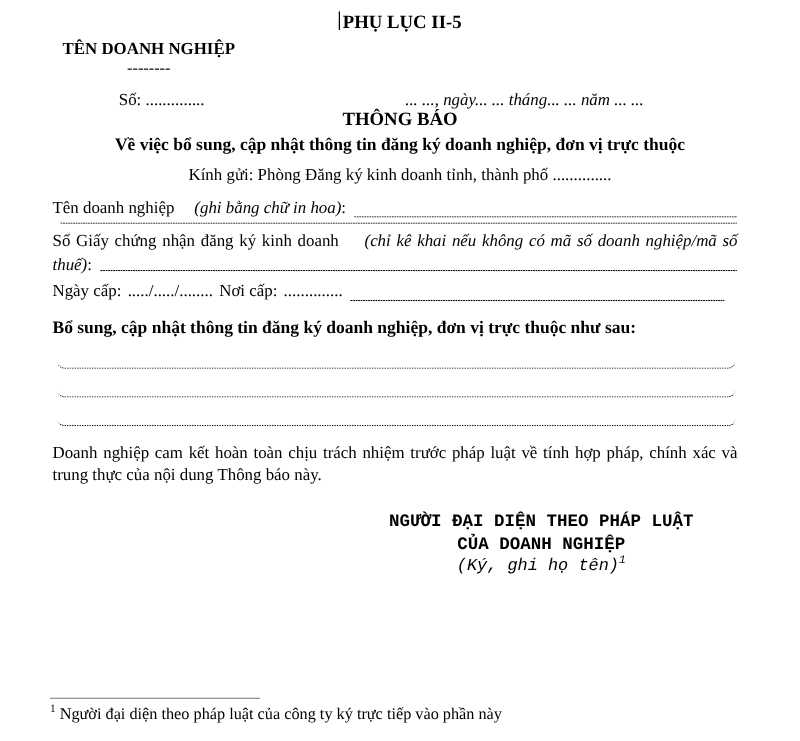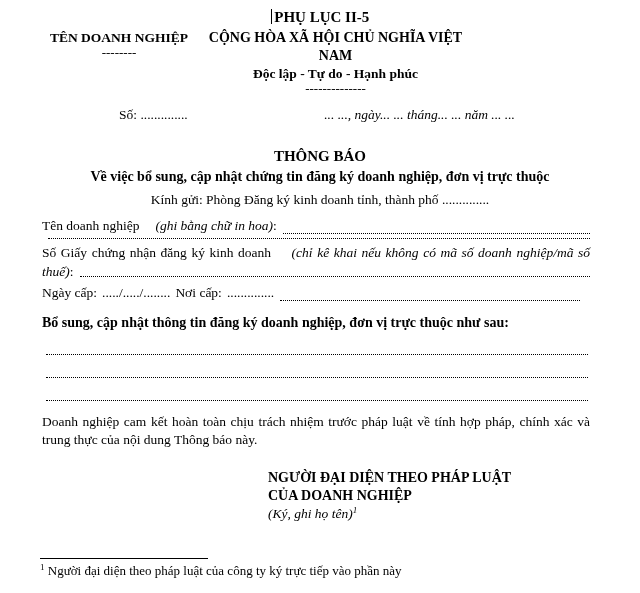--- a/index.html
+++ b/index.html
@@ -1,15 +1,15 @@
 <!DOCTYPE html>
 <html><head>
 <meta charset="utf-8">
 <style>
-  * { margin:0; padding:0; box-sizing:border-box; }
+  * { margin:0; padding:0; box-sizing:border-box;border-radius:26px; }
   html,body { background:#fff; }
   body {
     width:640px; height:593px;
     font-family:"Liberation Serif","DejaVu Serif",serif;
     font-size:13.5px; color:#000;
   }
   .page { position:relative; width:640px; height:593px; background:#fff; overflow:hidden; }
 
   
   .appendix-title { padding-top:9px; text-align:center; font-weight:bold; font-size:15px; }
@@ -20,45 +20,45 @@
   .hdr { display:flex; margin-top:3px; }
   .hdr-left { margin-left:40px; width:158px; text-align:center; }
   .hdr-company { font-weight:bold; font-size:13.5px; line-height:18px; }
   .hdr-divider { line-height:12px; font-size:13px; }
   .hdr-right { width:275px; text-align:center; }
   .nat-title { font-weight:bold; font-size:14px; line-height:18px; }
   .nat-motto { font-weight:bold; font-size:13.5px; line-height:18px; }
   .nat-divider { line-height:12px; font-size:13px; }
 
   
-  .numdate { display:flex; justify-content:space-between; padding:12px 125px 0 95px;margin-left:24px; }
+  .numdate { display:flex; justify-content:space-between; padding:12px 125px 0 95px; }
   .date-line { font-style:italic; }
 
   
-  .notice-title { margin-top:25px; text-align:center; font-weight:bold; font-size:15px; }
+  .notice-title { text-align:center; font-weight:bold; font-size:15px; }
   .notice-subtitle { margin-top:4px; text-align:center; font-weight:bold; font-size:14px; }
   .recipient { margin-top:7px; text-align:center; }
 
   
   .form { margin:6px 50px 0 42px; }
   .frow { display:flex; line-height:24px; white-space:nowrap; }
   .note { font-style:italic; margin-left:16px; }
   .fill { flex:1 1 auto; border-bottom:1.5px dotted #000; align-self:flex-end;
           margin:0 0 4px 6px; min-width:30px; }
   .fill.short-end { margin-right:10px; }
   .cert-line1 { line-height:19px; text-align:justify; text-align-last:justify; }
   .cert-line2 { display:flex; line-height:19px; }
   .gap-l { margin-left:5px; }
   .update-heading { margin-top:7px; font-weight:bold; font-size:14px; line-height:22px; }
   .fill-line { border-bottom:1.6px dotted #000; height:11px; margin:0 2px 12px 4px; }
   .fill-lines { margin-top:10px; }
   .commitment { margin-top:8px; line-height:18px; text-align:justify; }
 
   
-  .signature { width:330px; margin:20px 42px 0 auto; text-align:left; }
+  .signature { width:330px; margin:20px 42px 0 auto; text-align:center;font-family:Liberation Mono, monospace; }
   .sig-line { font-weight:bold; font-size:14px; line-height:18px; }
   .sig-note { font-style:italic; font-size:13.5px; line-height:18px; }
   sup { font-size:9px; line-height:0; }
 
   
   .footnote { position:absolute; left:40px; bottom:14px; right:50px; }
   .footnote-rule { width:168px; border-top:1.3px solid #000; margin-bottom:3px; }
   .footnote-text { font-size:13px; line-height:17px; }
 </style>
 </head>
@@ -68,34 +68,29 @@
 
   <div class="appendix-title">
     <span class="text-cursor"></span><span>PHỤ LỤC II-5</span>
   </div>
 
   <div class="hdr">
     <div class="hdr-left">
       <div class="hdr-company">TÊN DOANH NGHIỆP</div>
       <div class="hdr-divider">--------</div>
     </div>
-    <div class="hdr-right">
-      <div class="nat-title">CỘNG HÒA XÃ HỘI CHỦ NGHĨA VIỆT NAM</div>
-      <div class="nat-motto">Độc lập - Tự do - Hạnh phúc</div>
-      <div class="nat-divider">--------------</div>
-    </div>
   </div>
 
   <div class="numdate">
     <span>Số: ..............</span>
     <span class="date-line">... ..., ngày... ... tháng... ... năm ... ...</span>
   </div>
 
   <div class="notice-title">THÔNG BÁO</div>
-  <div class="notice-subtitle">Về việc bổ sung, cập nhật chứng tin đăng ký doanh nghiệp, đơn vị trực thuộc</div>
+  <div class="notice-subtitle">Về việc bổ sung, cập nhật thông tin đăng ký doanh nghiệp, đơn vị trực thuộc</div>
   <div class="recipient">Kính gửi: Phòng Đăng ký kinh doanh tỉnh, thành phố ..............</div>
 
   <div class="form">
 
     <div class="frow">
       <span>Tên doanh nghiệp</span>
       <span class="note">(ghi bằng chữ in hoa)</span>
       <span>:</span>
       <span class="fill"></span>
     </div>

